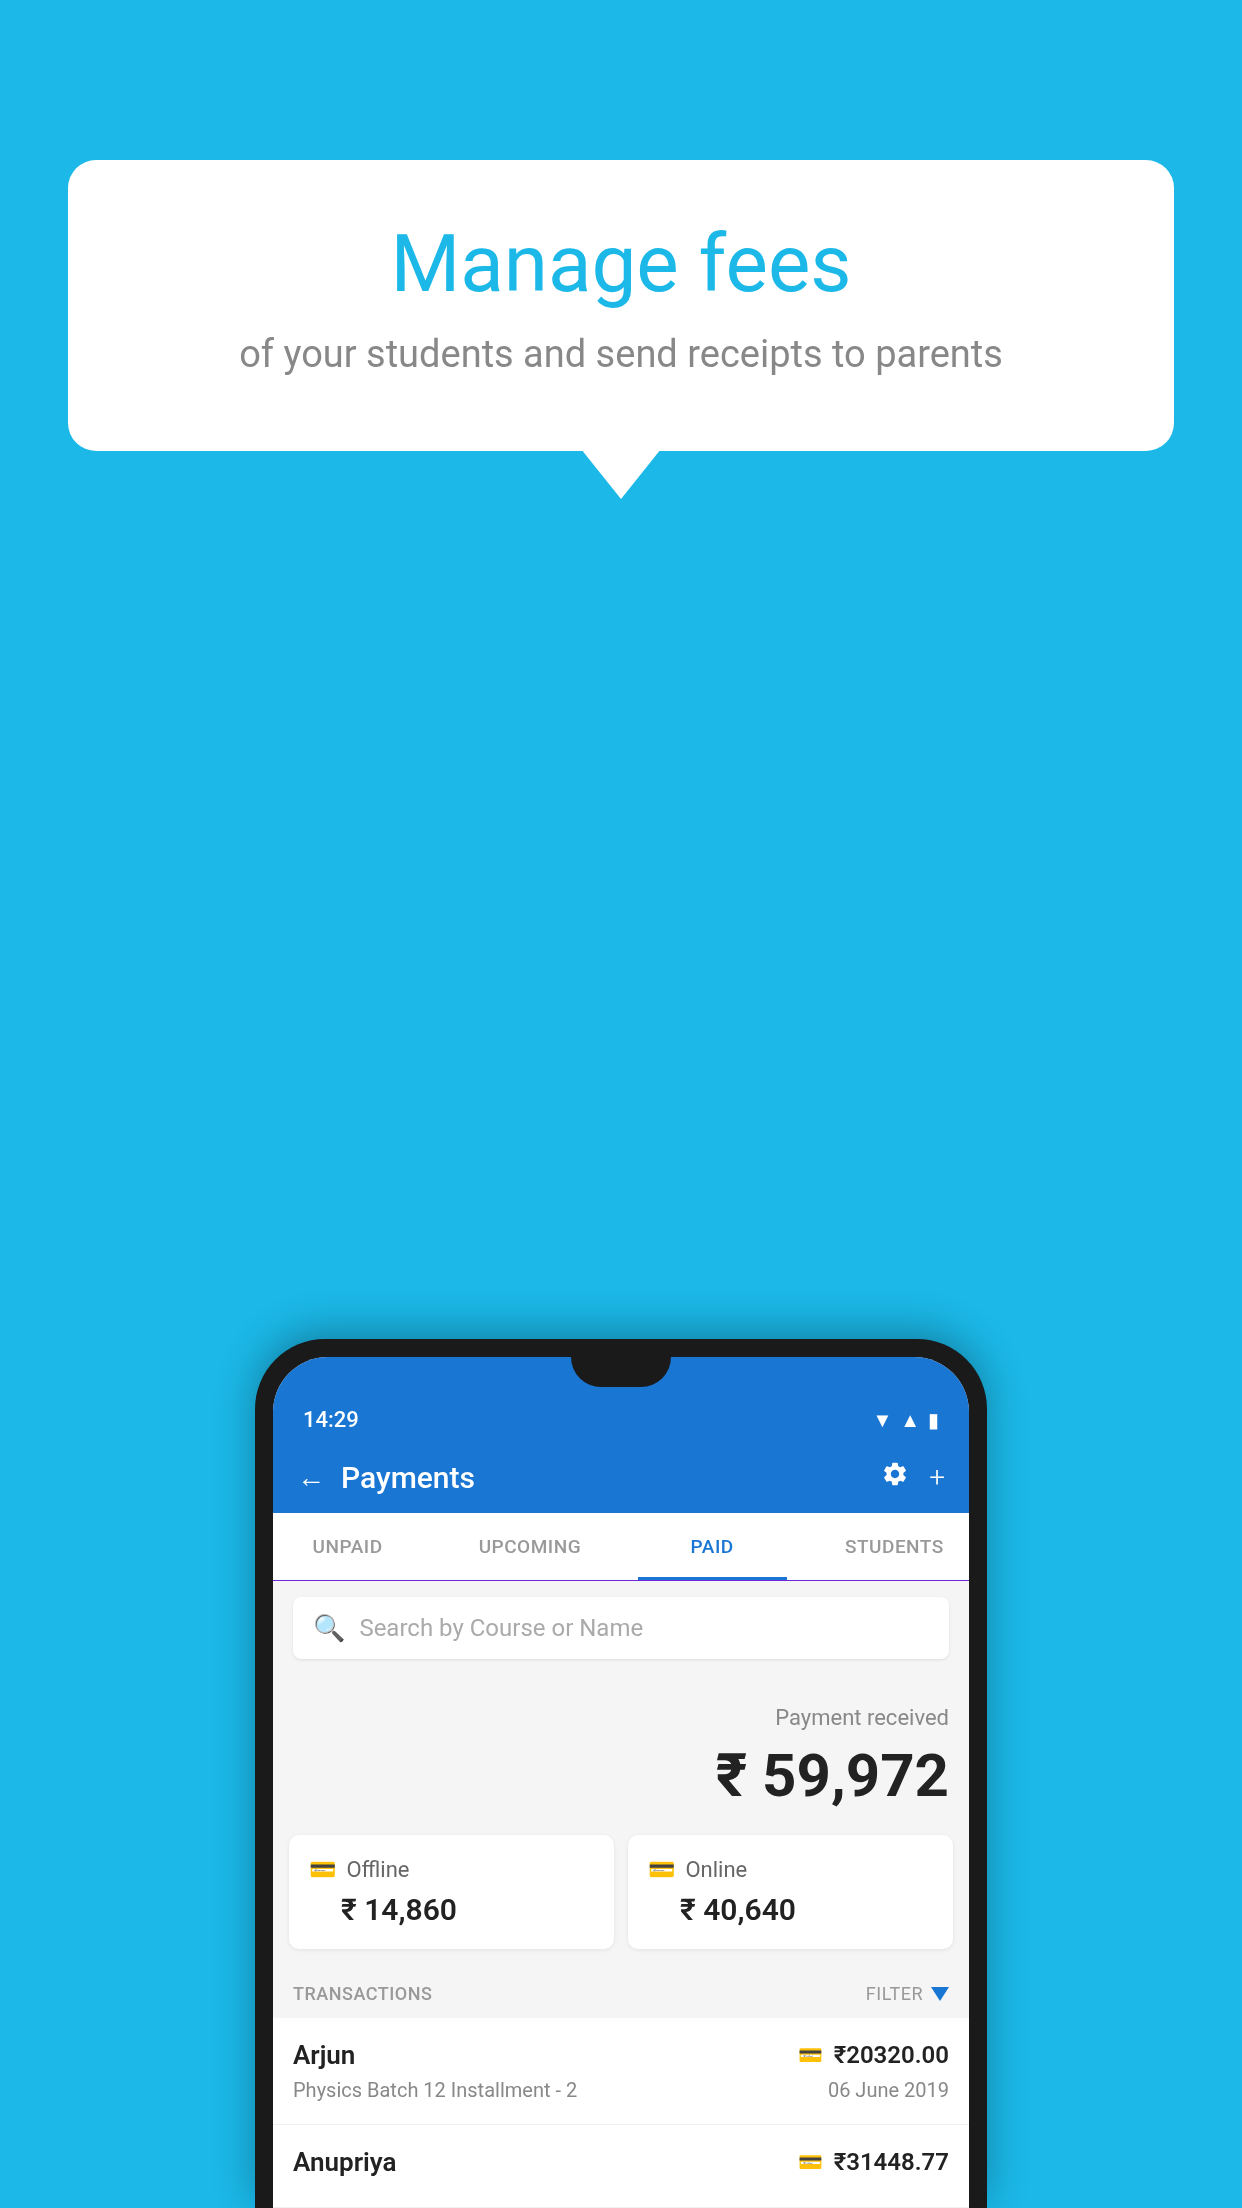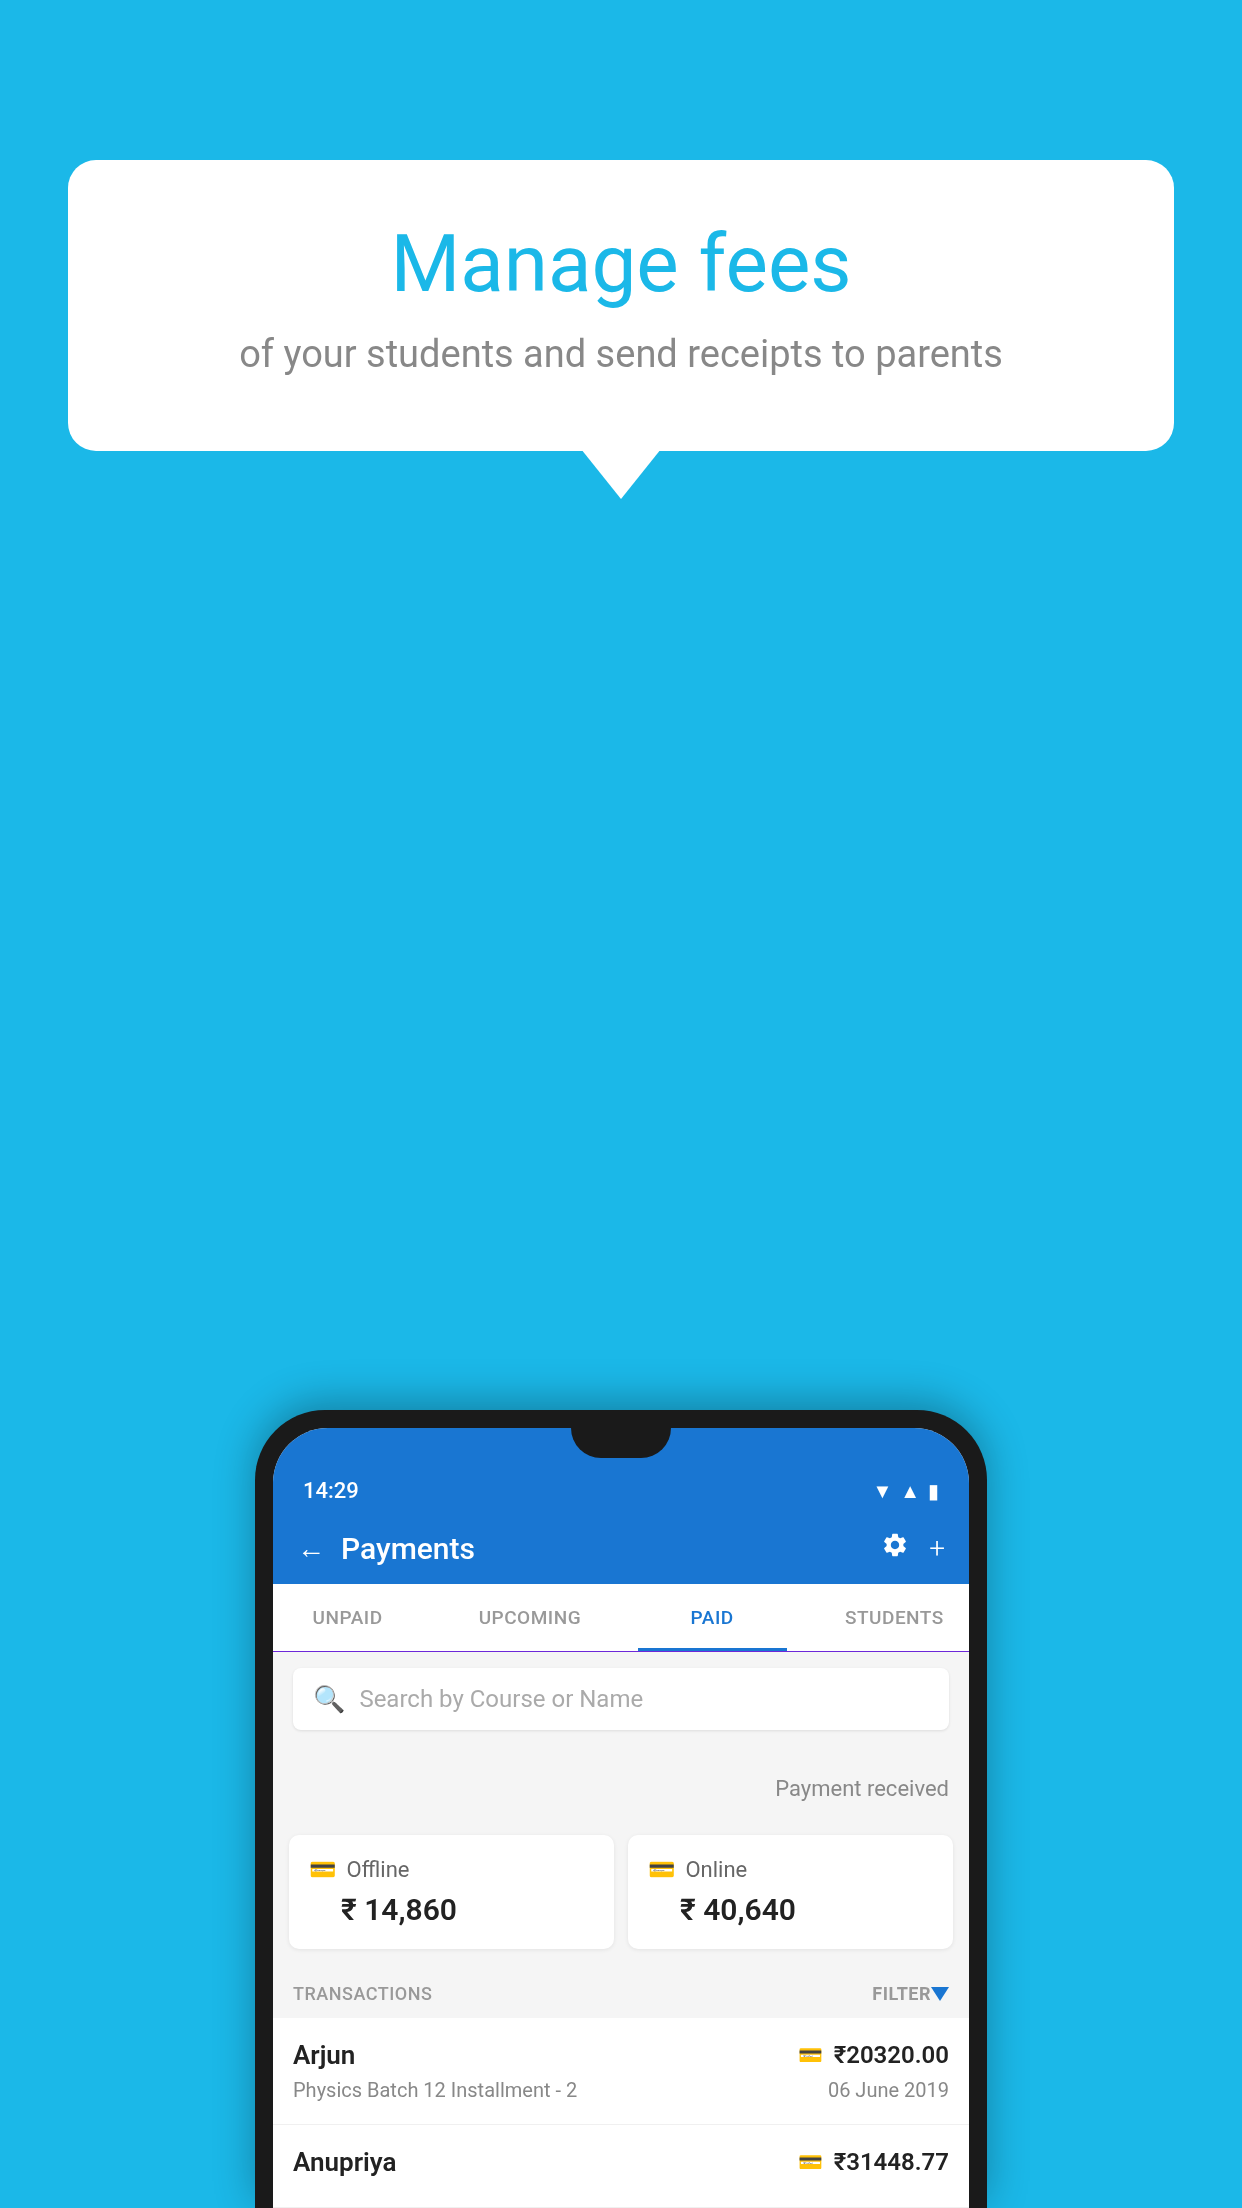--- a/index.html
+++ b/index.html
@@ -291,23 +291,24 @@
     .transactions-label {
       font-size: 18px;
       color: #999;
       font-weight: 500;
       letter-spacing: 0.5px;
     }
 
     .filter-btn {
       display: flex;
       align-items: center;
+      gap: 8px;
       font-size: 18px;
       color: #999;
-      font-weight: 700;
+      font-weight: 400;
       letter-spacing: 0.5px;
       cursor: pointer;
     }
 
     .filter-triangle {
       width: 0;
       height: 0;
       border-left: 9px solid transparent;
       border-right: 9px solid transparent;
       border-top: 14px solid #1976d2;
@@ -429,20 +430,21 @@
 
     <div class="search-container">
       <div class="search-bar">
         <span class="search-icon-circle">🔍</span>
         <span class="search-placeholder">Search by Course or Name</span>
       </div>
     </div>
 
     <div class="payment-received">
       <div class="payment-label">Payment received</div>
+      <div class="payment-amount">₹ 59,972</div>
     </div>
 
     <div class="cards-row">
       <div class="payment-card">
         <div class="card-header">
           <span class="card-icon">💳</span>
           <span class="card-label">Offline</span>
         </div>
         <div class="card-amount">₹ 14,860</div>
       </div>

